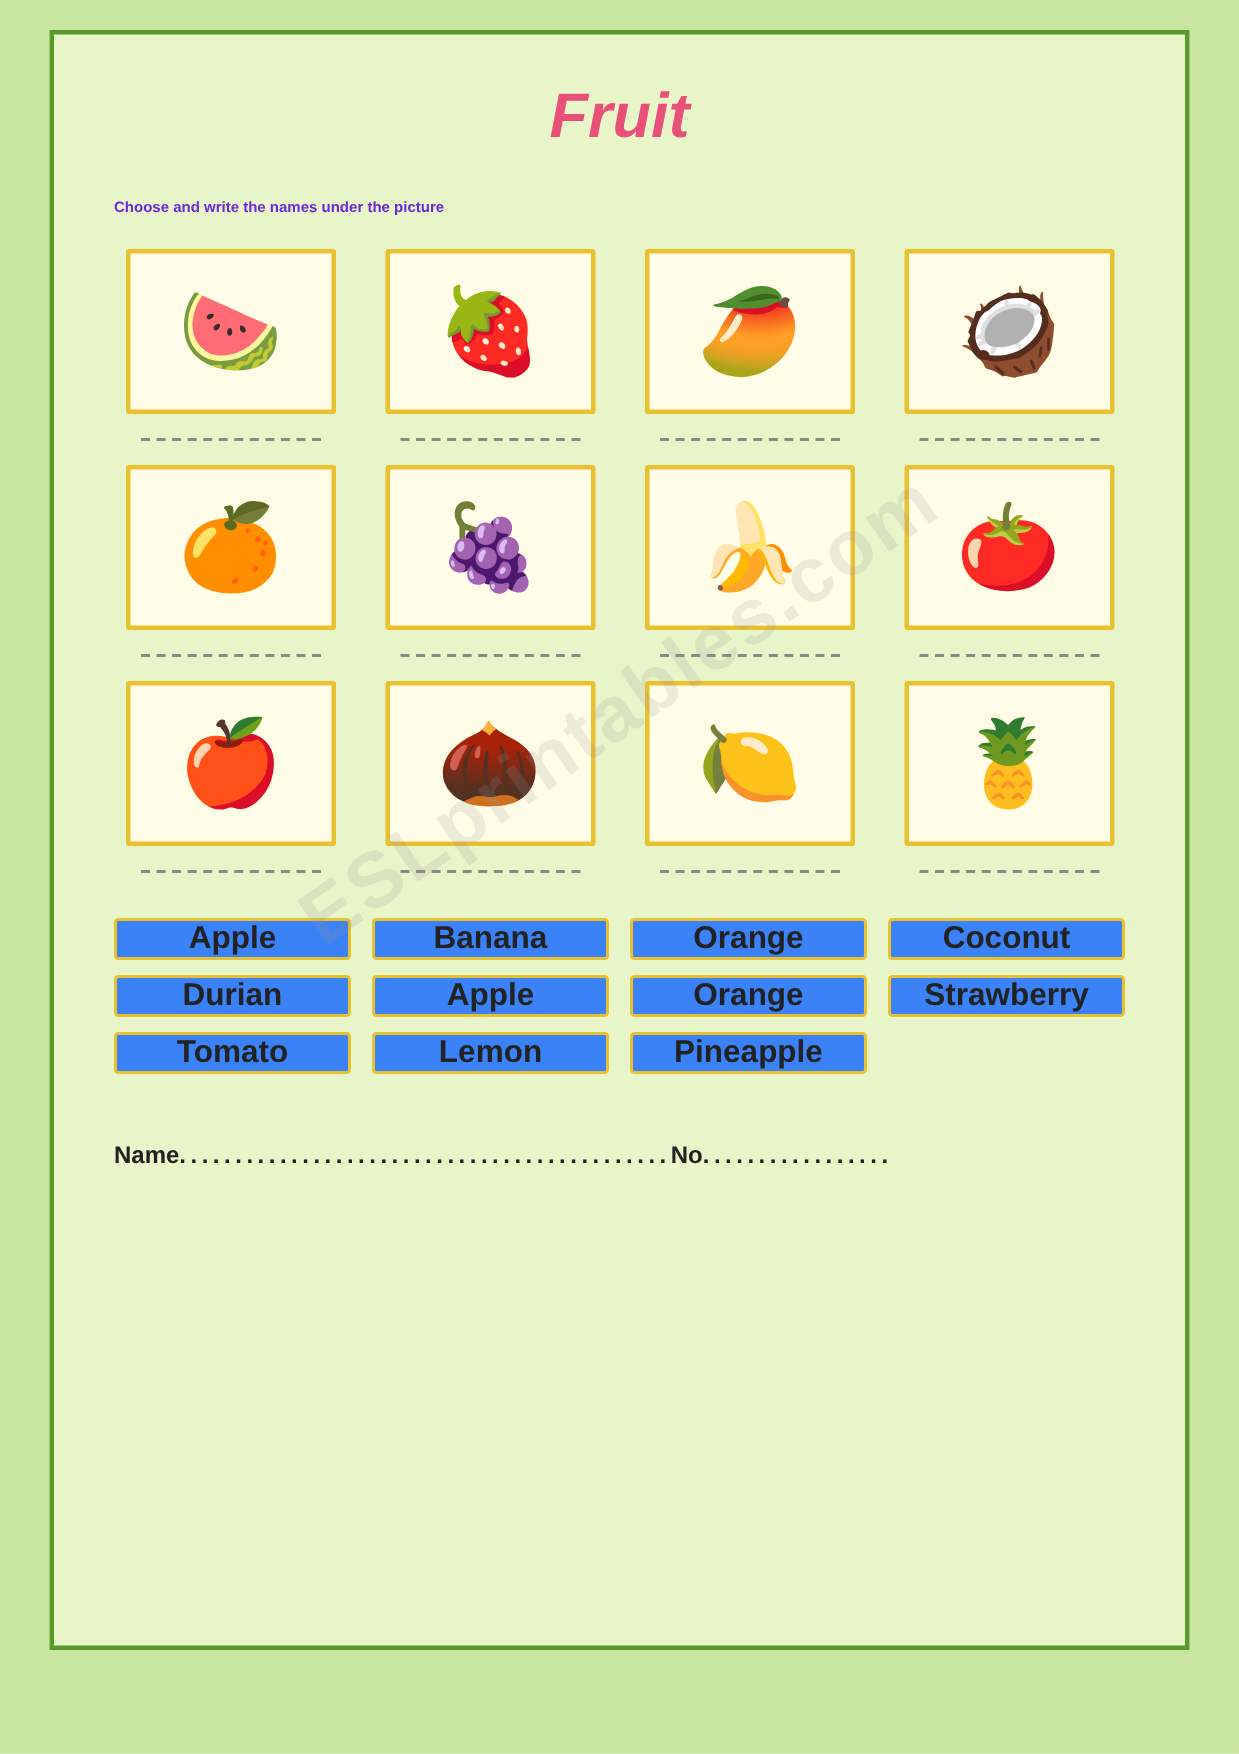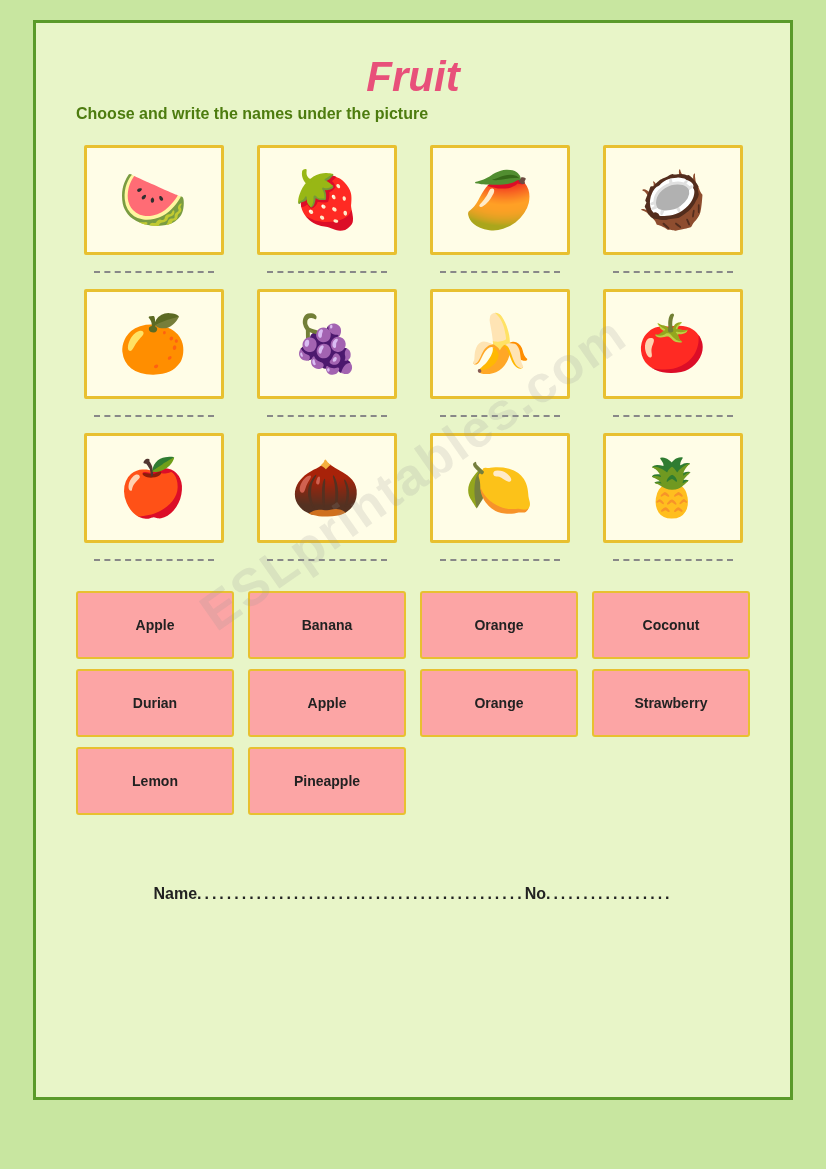--- a/index.html
+++ b/index.html
@@ -19,26 +19,26 @@
       min-height: 1080px;
       padding: 30px 40px 30px 40px;
       position: relative;
     }
     .title {
       text-align: center;
       color: #e8507a;
       font-size: 42px;
       font-weight: bold;
       font-style: italic;
-      margin-bottom: 4px;
+      margin-bottom: 32px;
     }
     .instructions {
-      font-size: 16px;
+      font-size: 10px;
       font-weight: bold;
-      color: #4d7c0f;
+      color: #6d28d9;
       margin-bottom: 22px;
     }
     .fruit-grid {
       display: grid;
       grid-template-columns: repeat(4, 1fr);
       gap: 16px 18px;
       margin-bottom: 30px;
     }
     .fruit-cell {
       display: flex;
@@ -77,34 +77,33 @@
     .word-bank-section {
       margin-top: 10px;
     }
     .word-bank-grid {
       display: grid;
       grid-template-columns: repeat(4, 1fr);
       gap: 10px 14px;
     }
     .word-chip {
       border: 2px solid #e8c030;
-      background: #fca5a5;
-      padding: 24px 10px;
+      background: #3b82f6;
+      padding: 0 10px;
       text-align: center;
-      font-size: 14px;
+      font-size: 21px;
       font-weight: bold;
       color: #222;
       border-radius: 3px;
     }
     .bottom-line {
-      margin-top: 70px;
+      margin-top: 46px;
       font-size: 16px;
       font-weight: bold;
       color: #222;
-      text-align: center;
     }
     .dots {
       letter-spacing: 3px;
     }
   </style>
 </head>
 <body>
 
 <div class="page">
   <div class="title">Fruit</div>
@@ -166,20 +165,21 @@
     <div class="word-bank-grid" id="word-bank-grid">
 
     <div class="word-chip">Apple</div>
         <div class="word-chip">Banana</div>
         <div class="word-chip">Orange</div>
         <div class="word-chip">Coconut</div>
         <div class="word-chip">Durian</div>
         <div class="word-chip">Apple</div>
         <div class="word-chip">Orange</div>
         <div class="word-chip">Strawberry</div>
+        <div class="word-chip">Tomato</div>
         <div class="word-chip">Lemon</div>
         <div class="word-chip">Pineapple</div>
       </div>
   </div>
 
   <div class="bottom-line">
     <span>Name</span><span class="dots">............................................</span><span>No</span><span class="dots">.................</span>
   </div>
 
   <div class="watermark">ESLprintables.com</div>

